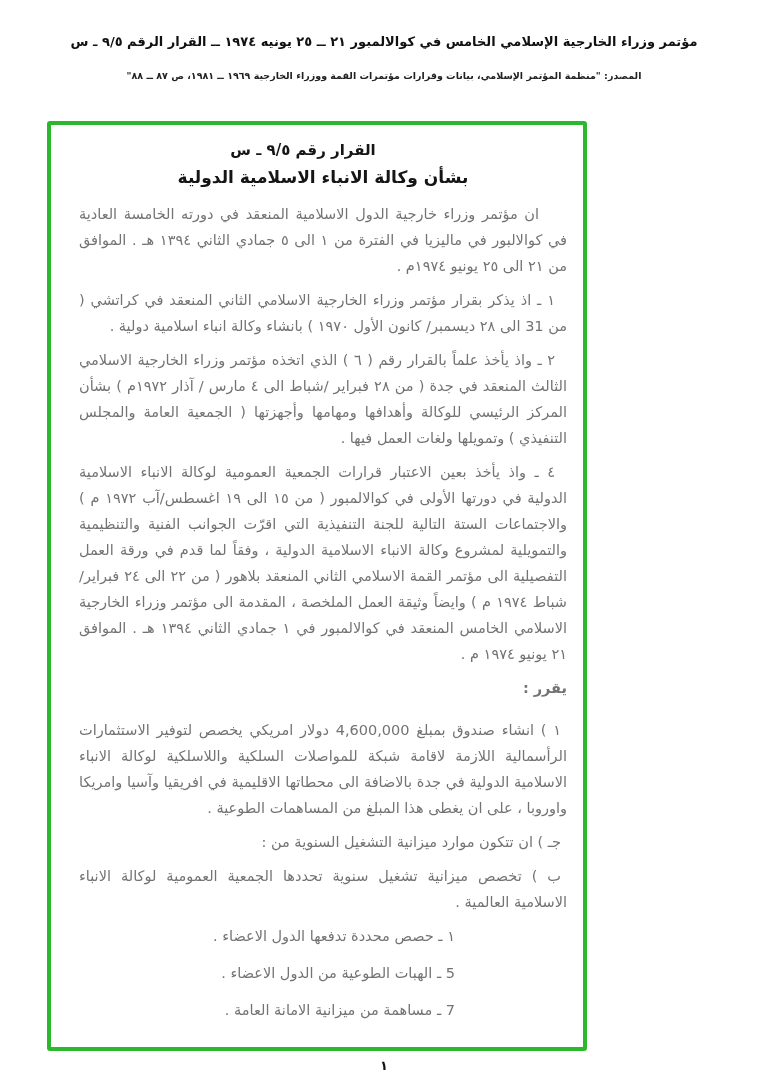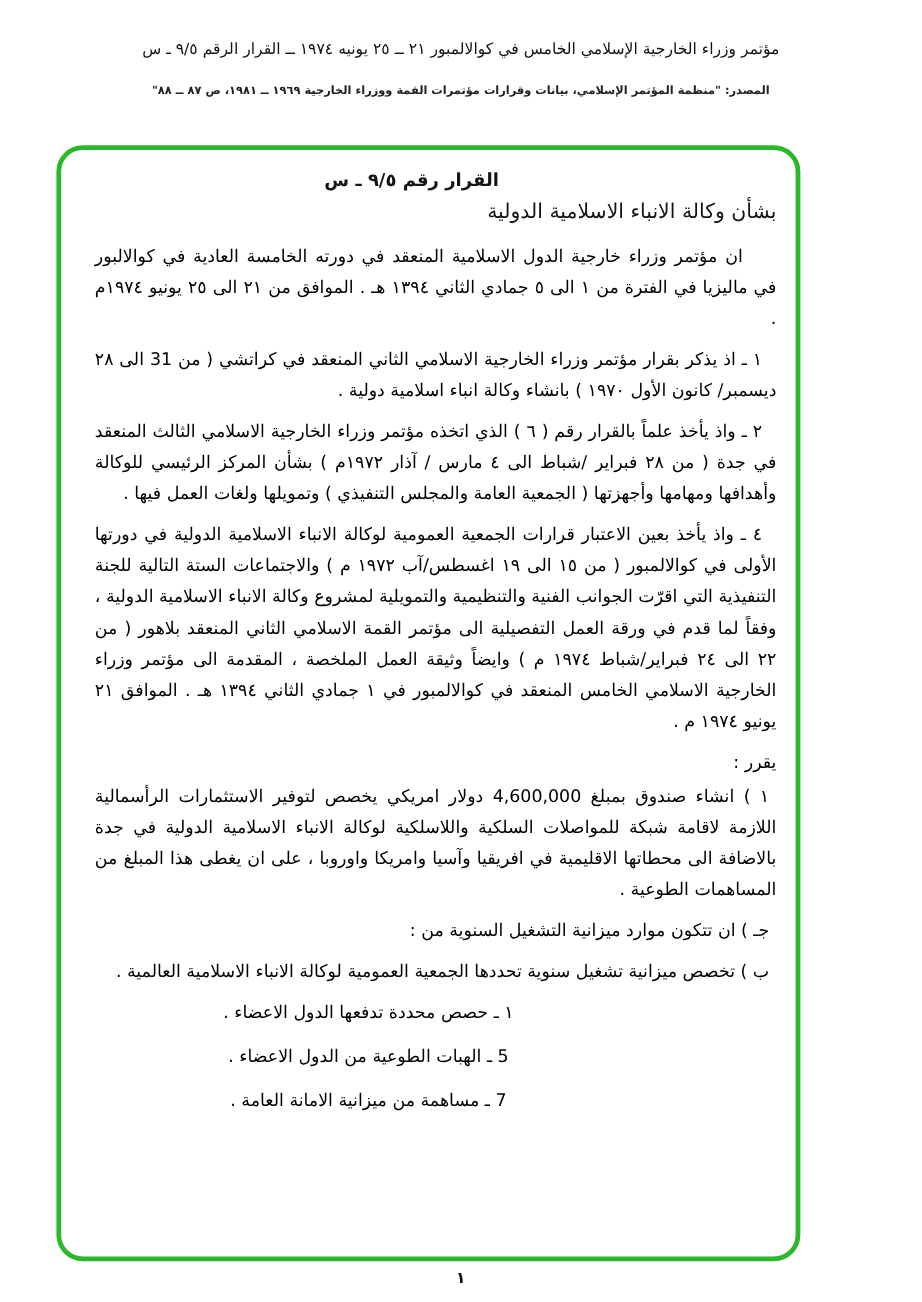--- a/index.html
+++ b/index.html
@@ -19,75 +19,75 @@
     height: 1085px;
     background: #ffffff;
   }
   .top-header {
     position: absolute;
     top: 32px;
     left: 30px;
     right: 30px;
     direction: rtl;
     text-align: center;
-    font-weight: normal;
+    font-weight: bold;
     font-size: 13px;
     line-height: 1.5;
     color: #111;
   }
   .source-line {
     position: absolute;
     top: 70px;
     left: 60px;
     right: 60px;
     direction: rtl;
     text-align: center;
     font-weight: bold;
     font-size: 9.5px;
     color: #222;
   }
   .doc-frame {
     position: absolute;
     top: 121px;
     left: 47px;
-    width: 620px;
+    width: 540px;
     height: 930px;
     border: 4px solid #2cb82c;
-    border-radius: 22px;
+    border-radius: 3px;
     background: #ffffff;
     padding: 14px 16px 8px 28px;
     overflow: hidden;
   }
   .doc-title {
     direction: rtl;
     text-align: center;
     font-weight: bold;
     font-size: 15px;
     margin: 2px 40px 8px 0;
   }
   .doc-subtitle {
     direction: rtl;
-    text-align: right;
-    font-weight: normal;
+    text-align: center;
+    font-weight: bold;
     font-size: 17px;
     margin: 0 0 14px;
   }
   .para {
     direction: rtl;
     text-align: justify;
     font-size: 14.5px;
     line-height: 26px;
     margin: 0 0 8px;
-    color: #000000;
+    color: #737373;
   }
   .p-intro  { text-indent: 28px; }
   .p-clause { text-indent: 12px; }
   .p-item   { text-indent: 6px;  }
-  .p-decree { margin-top: 6px; margin-bottom: 2px; font-weight: normal; }
-  .p-sub    { margin-right: 112px; text-align: center; margin-bottom: 11px; }
+  .p-decree { margin-top: 6px; margin-bottom: 16px; font-weight: bold; }
+  .p-sub    { margin-right: 112px; text-align: right; margin-bottom: 11px; }
   .page-number {
     position: absolute;
     bottom: 12px;
     left: 0;
     right: 0;
     text-align: center;
     direction: rtl;
     font-size: 13px;
     font-weight: bold;
     color: #111;

